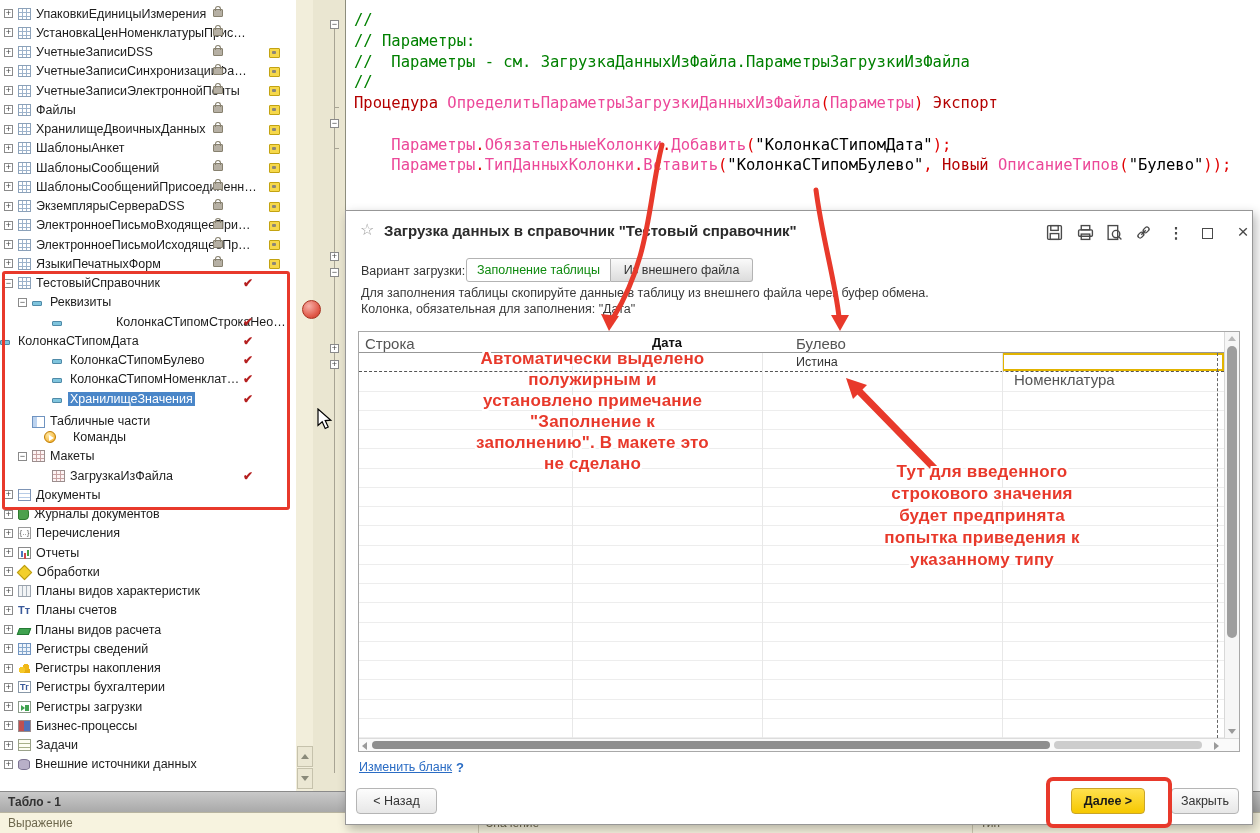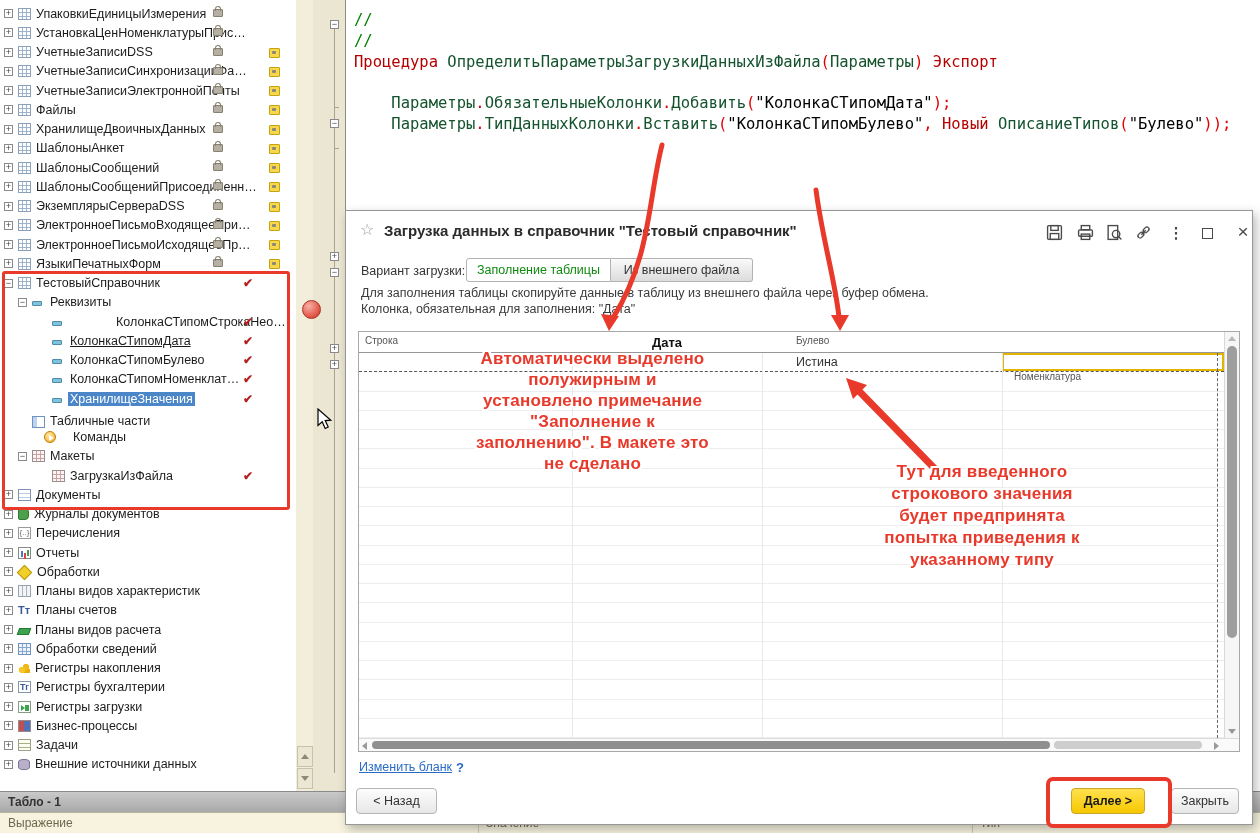--- a/index.html
+++ b/index.html
@@ -76,21 +76,21 @@
   .foldtick{position:absolute;left:21px;width:5px;height:1px;background:#a8a494;}
   #breakpoint{position:absolute;left:-11px;top:300px;width:17px;height:17px;border-radius:50%;
       background:radial-gradient(circle at 35% 30%,#f7b0a8,#e05848 65%,#c23828);border:1px solid #a8301e;z-index:2;}
 
   
   #code-area{left:345px;top:0;width:915px;height:791px;background:#fff;border-left:1px solid #8d8d7d;z-index:1;}
   #code-lines{padding:11px 0 0 8px;}
   .cline{height:20.75px;font-family:"DejaVu Sans Mono",monospace;font-size:15.5px;white-space:pre;color:#000;}
   .tk-com{color:#008000;}
   .tk-kw{color:#b40000;}
-  .tk-id{color:#14532d;}
+  .tk-id{color:#ec4899;}
   .tk-op{color:#e00000;}
   .tk-str{color:#000;}
 
   
   #tablo-bar{left:0;top:791px;width:1260px;height:21px;background:linear-gradient(#c9c9c9,#a9a9a9);
              border-top:1px solid #8a8a8a;z-index:1;box-sizing:border-box;}
   #tablo-title{position:absolute;left:8px;top:3px;font-size:12px;font-weight:bold;color:#333;}
   #tablo-header{left:0;top:812px;width:1260px;height:21px;background:#f7f3df;border-top:1px solid #b8b4a0;z-index:1;box-sizing:border-box;}
   .tablo-col{position:absolute;top:3px;font-size:12px;color:#6e684e;}
   .tablo-sep{position:absolute;top:0;width:1px;height:21px;background:#cfcab2;}
@@ -109,21 +109,21 @@
   #tabs{position:absolute;left:120px;top:47px;display:flex;height:24px;}
   .tabbtn{height:24px;box-sizing:border-box;border:1px solid #b3b3b3;font-size:12.5px;display:flex;align-items:center;justify-content:center;}
   #tab-fill{width:145px;background:#fff;color:#0f8a0f;border-radius:3px 0 0 3px;}
   #tab-file{width:142px;background:linear-gradient(#fafafa,#dcdcdc);color:#333;border-left:none;border-radius:0 3px 3px 0;}
   #info1{position:absolute;left:15px;top:75px;font-size:12.5px;color:#3a3a3a;}
   #info2{position:absolute;left:15px;top:91px;font-size:12.5px;color:#3a3a3a;}
 
   
   #dtable{position:absolute;left:12px;top:120px;width:882px;height:421px;border:1px solid #a8a8a8;box-sizing:border-box;}
   #theader{position:absolute;left:0;top:0;width:865px;height:21px;border-bottom:1px solid #979797;display:flex;box-sizing:border-box;}
-  .hcell{font-size:10px;color:#555;box-sizing:border-box;padding-top:3px;}
+  .hcell{font-size:15px;color:#555;box-sizing:border-box;padding-top:3px;}
   .hcell.c0{width:213px;padding-left:6px;}
   .hcell.c1{width:190px;text-align:center;font-weight:bold;color:#111;font-size:13px;}
   .hcell.c2{width:240px;padding-left:34px;}
   .hcell.c3{width:222px;padding-left:12px;margin-top:36px;}
   #tbody{position:absolute;left:0;top:21px;width:865px;height:385px;}
   .grow{height:19.25px;box-sizing:border-box;border-bottom:1px solid #ededed;display:flex;}
   .grow.current{border-bottom:1px dashed #555;}
   .gcell{box-sizing:border-box;font-size:12.5px;color:#333;padding-top:2px;}
   .gcell.c0{width:213px;padding-left:6px;}
   .gcell.c1{width:190px;}
@@ -324,21 +324,21 @@
       <div class="trow" style="padding-left: 18px;">
         <span class="expbox">−</span>
         <span class="ticon ti-attrgroup"></span>
         <span class="tlabel">Реквизиты</span>
       </div>
       <div class="trow" style="padding-left: 52px; gap: 46px;">
         <span class="ticon ti-attr"></span>
         <span class="tlabel">КолонкаСТипомСтрокаНео…</span>
         <span class="check">✔</span>
       </div>
-      <div class="trow" style="padding-left: 52px; text-decoration: underline;">
+      <div class="trow" style="">
         <span class="ticon ti-attr"></span>
         <span class="tlabel">КолонкаСТипомДата</span>
         <span class="check">✔</span>
       </div>
       <div class="trow" style="padding-left: 52px;">
         <span class="ticon ti-attr"></span>
         <span class="tlabel">КолонкаСТипомБулево</span>
         <span class="check">✔</span>
       </div>
       <div class="trow" style="padding-left: 52px;">
@@ -407,21 +407,21 @@
         <span class="tlabel">Планы счетов</span>
       </div>
       <div class="trow" style="padding-left: 4px;">
         <span class="expbox">+</span>
         <span class="ticon ti-calcplan"></span>
         <span class="tlabel">Планы видов расчета</span>
       </div>
       <div class="trow" style="padding-left: 4px;">
         <span class="expbox">+</span>
         <span class="ticon ti-inforeg"></span>
-        <span class="tlabel">Обработки сведений</span>
+        <span class="tlabel">Регистры сведений</span>
       </div>
       <div class="trow" style="padding-left: 4px;">
         <span class="expbox">+</span>
         <span class="ticon ti-accumreg"></span>
         <span class="tlabel">Регистры накопления</span>
       </div>
       <div class="trow" style="padding-left: 4px;">
         <span class="expbox">+</span>
         <span class="ticon ti-accreg"></span>
         <span class="tlabel">Регистры бухгалтерии</span>
@@ -468,20 +468,22 @@
       <div class="foldbox" style="top: 360px;">+</div>
       <div class="foldtick" style="top: 107px;"></div>
       <div class="foldtick" style="top: 148px;"></div>
     </div>
   <div id="breakpoint"></div>
 </div>
 
 <div class="abs" id="code-area">
   <div id="code-lines">
       <div class="cline"><span class="tk-com">//</span></div>
+      <div class="cline"><span class="tk-com">// Параметры:</span></div>
+      <div class="cline"><span class="tk-com">//  Параметры - см. ЗагрузкаДанныхИзФайла.ПараметрыЗагрузкиИзФайла</span></div>
       <div class="cline"><span class="tk-com">//</span></div>
       <div class="cline"><span class="tk-kw">Процедура </span><span class="tk-id">ОпределитьПараметрыЗагрузкиДанныхИзФайла</span><span class="tk-op">(</span><span class="tk-id">Параметры</span><span class="tk-op">) </span><span class="tk-kw">Экспорт</span></div>
       <div class="cline"></div>
       <div class="cline"><span>    </span><span class="tk-id">Параметры</span><span class="tk-op">.</span><span class="tk-id">ОбязательныеКолонки</span><span class="tk-op">.</span><span class="tk-id">Добавить</span><span class="tk-op">(</span><span class="tk-str">"КолонкаСТипомДата"</span><span class="tk-op">);</span></div>
       <div class="cline"><span>    </span><span class="tk-id">Параметры</span><span class="tk-op">.</span><span class="tk-id">ТипДанныхКолонки</span><span class="tk-op">.</span><span class="tk-id">Вставить</span><span class="tk-op">(</span><span class="tk-str">"КолонкаСТипомБулево"</span><span class="tk-op">, </span><span class="tk-kw">Новый </span><span class="tk-id">ОписаниеТипов</span><span class="tk-op">(</span><span class="tk-str">"Булево"</span><span class="tk-op">));</span></div>
     </div>
 </div>
 
 <div class="abs" id="tablo-bar">
   <span id="tablo-title">Табло - 1</span>

